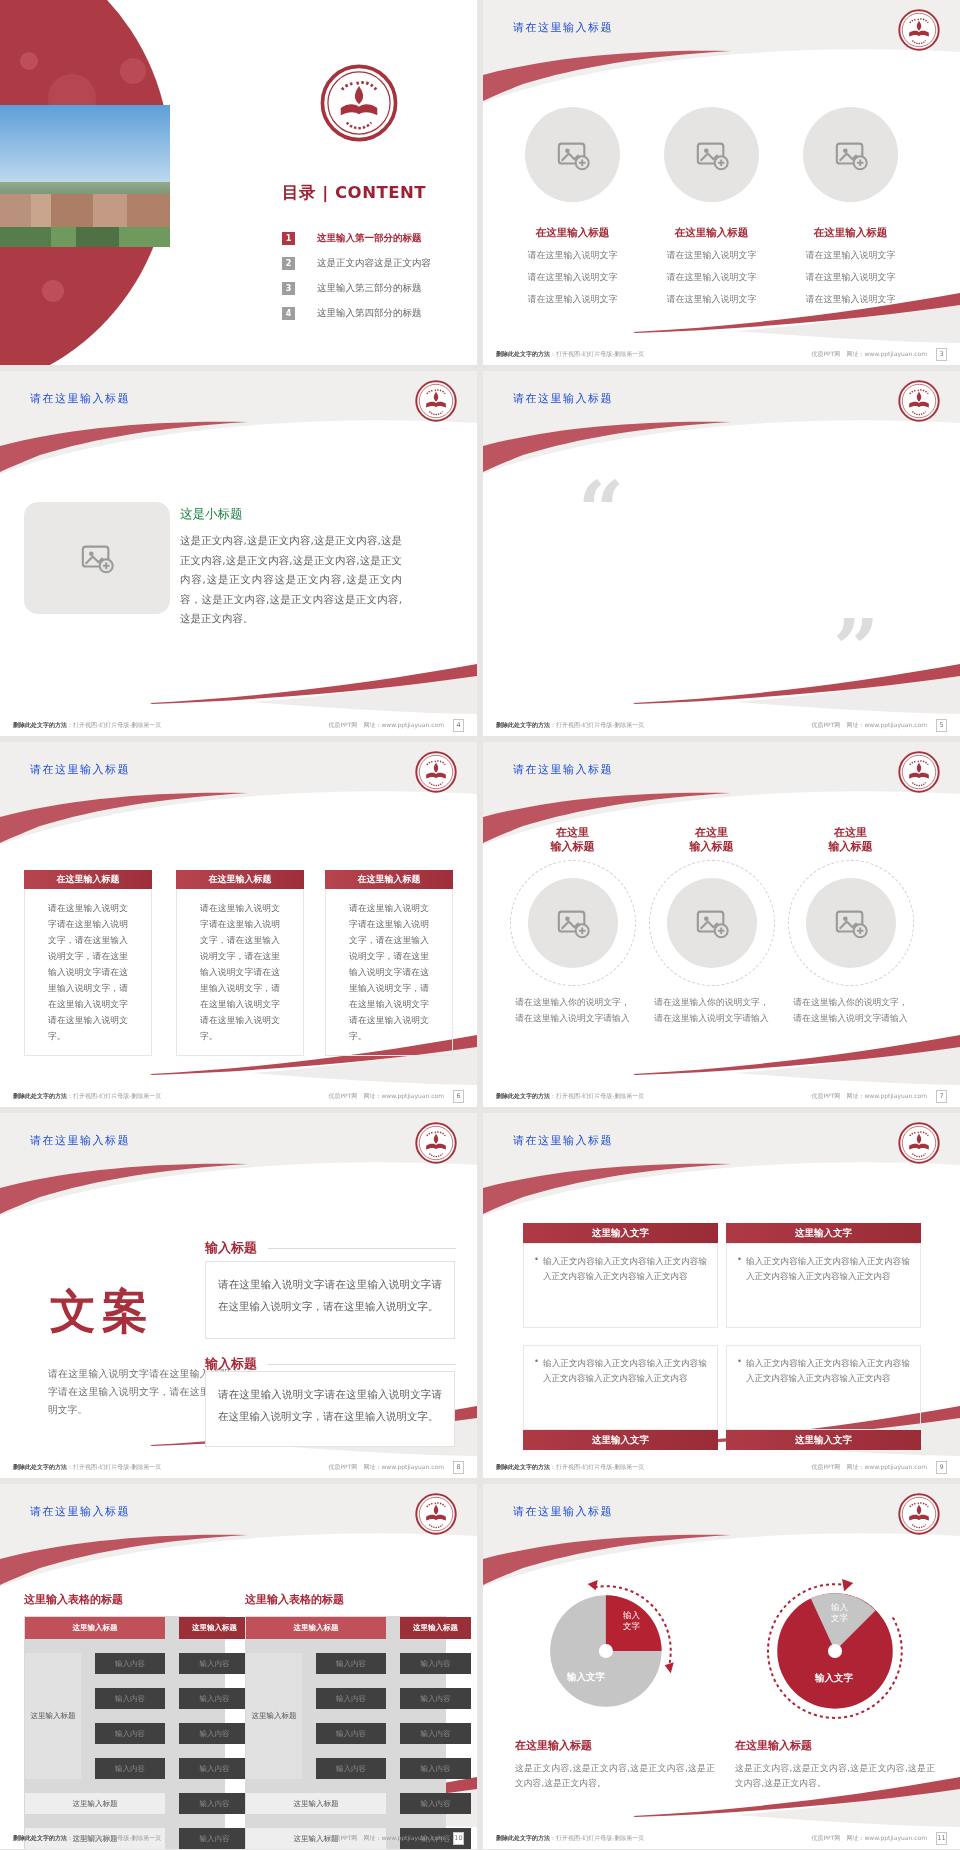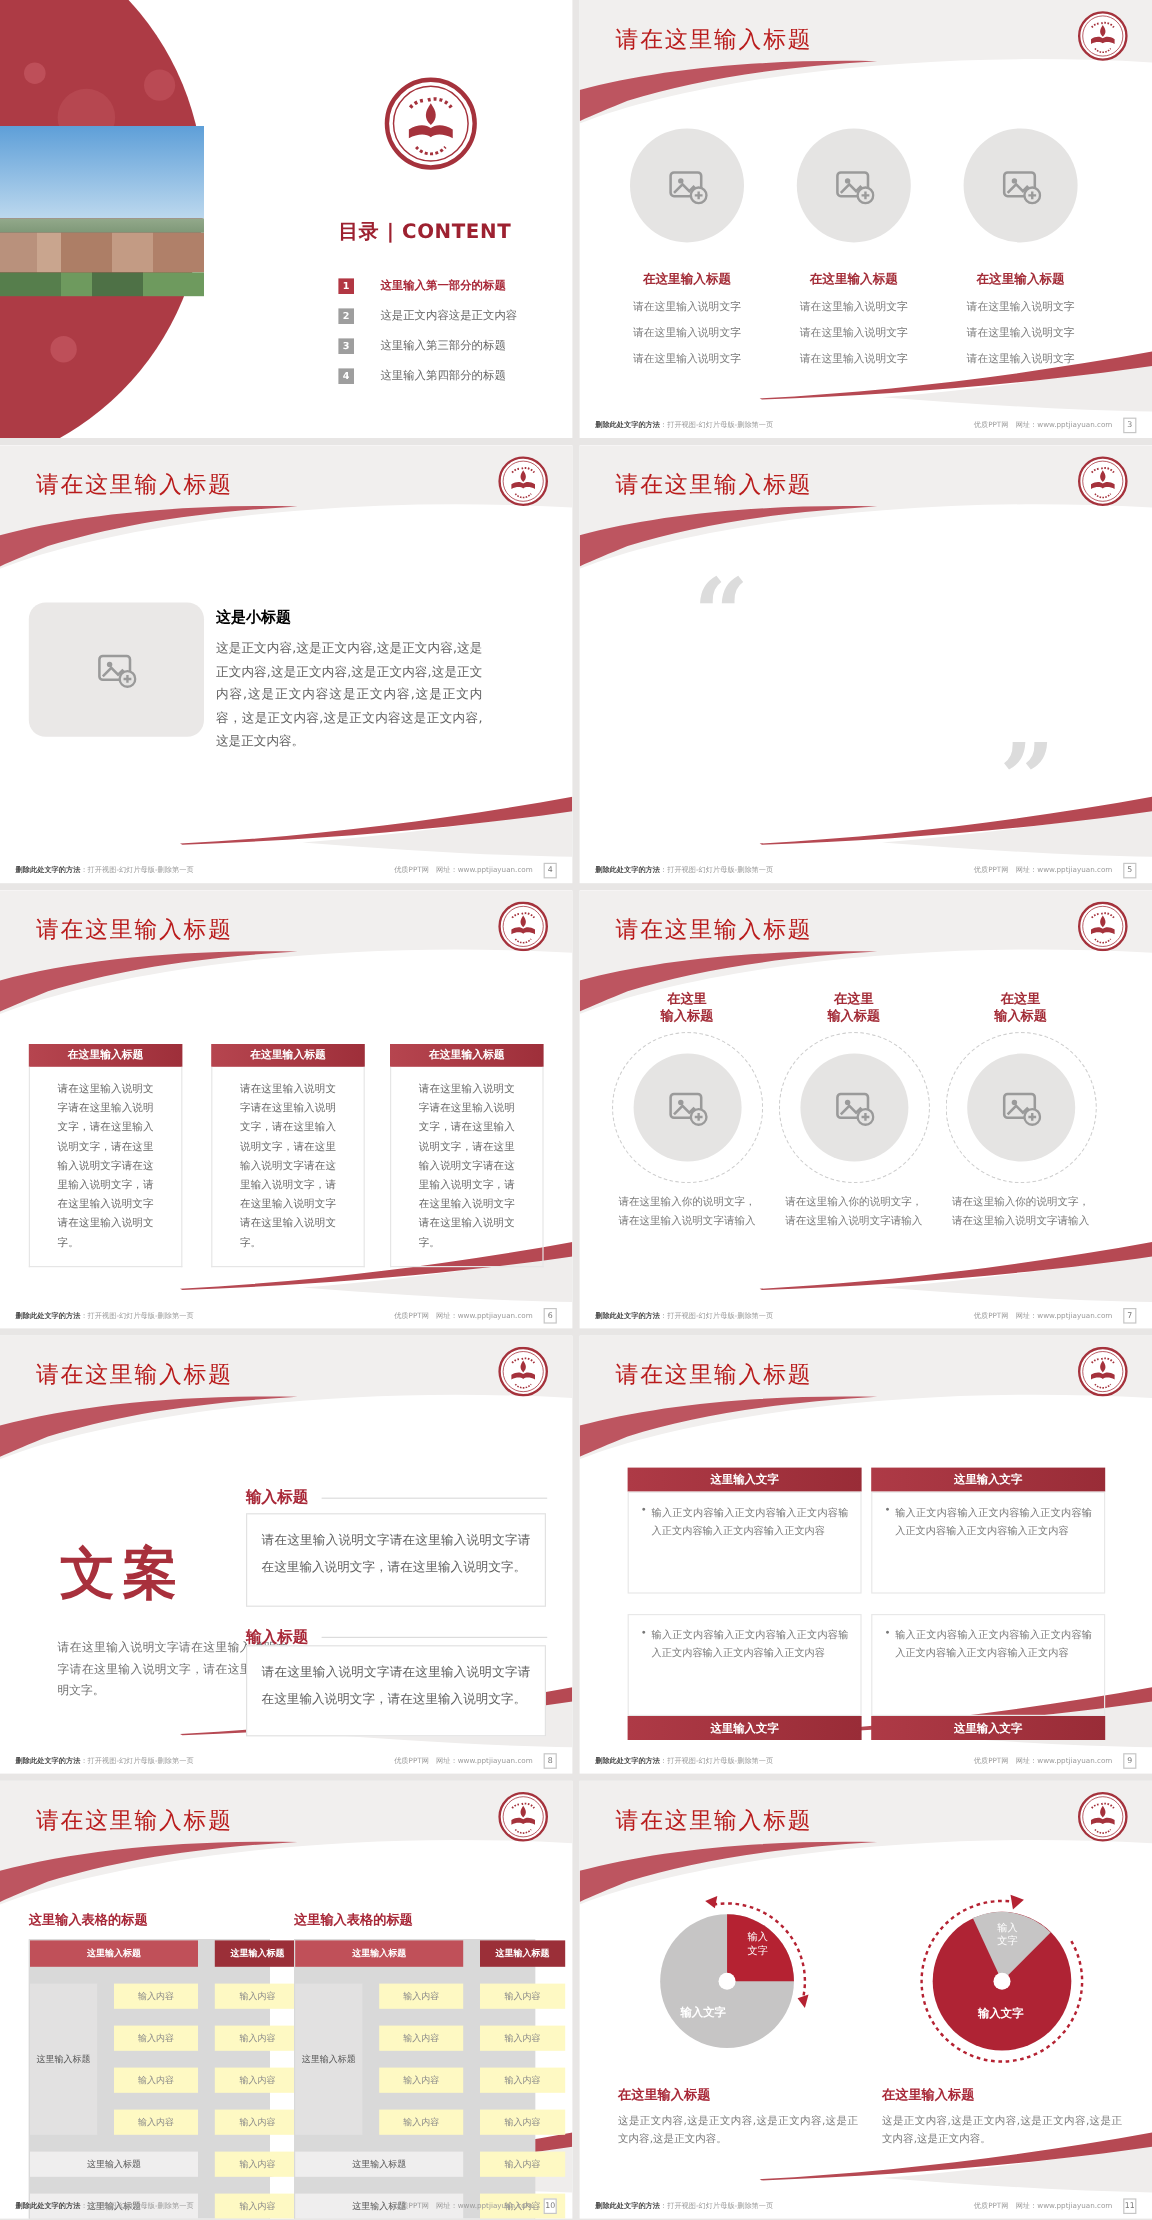--- a/index.html
+++ b/index.html
@@ -1,20 +1,20 @@
 <!DOCTYPE html>
 <html><head>
 <meta charset="utf-8">
 <style>
   *{box-sizing:border-box;margin:0;padding:0}
   html,body{width:960px;background:#E8E6E5;font-family:"DejaVu Sans","Liberation Sans",sans-serif}
   .grid{display:grid;grid-template-columns:477px 477px;grid-auto-rows:365px;gap:6px;width:960px}
   .slide{position:relative;background:#fff;overflow:hidden}
   
-  .sl-title{position:absolute;left:30px;top:20px;font-size:19px;color:#b91c1c;letter-spacing:1.5px;z-index:5}
+  .sl-title{position:absolute;left:30px;top:20px;font-size:11px;color:#1d4ed8;letter-spacing:1.5px;z-index:5}
   .logo-sm{position:absolute;right:20px;top:9px;width:42px;height:42px;z-index:5}
   .deco-top{position:absolute;top:0;left:0;width:477px;height:160px;z-index:1}
   .deco-bot{position:absolute;bottom:0;left:0;width:477px;height:80px;z-index:1}
   .sl-footer{position:absolute;left:0;right:0;bottom:0;height:22px;display:flex;align-items:center;padding:0 13px;z-index:6}
   .f-tip{font-size:6px;color:#9a9a9a}
   .f-tip b{color:#4a4a4a}
   .f-site{margin-left:auto;margin-right:9px;font-size:6px;color:#9a9a9a}
   .f-page{width:11px;height:13px;border:1px solid #c6c6c6;background:#fff;display:flex;align-items:center;justify-content:center;font-size:6.5px;color:#777}
   .two-line{white-space:pre-line}
   
@@ -33,21 +33,21 @@
   .s1-lab{margin-left:22px;font-size:9.5px;color:#666}
   .s1-lab.first{color:#A82838;font-weight:bold}
   
   .col3{position:absolute;top:0;width:139px;z-index:3}
   .circle-ph{width:95px;height:95px;border-radius:50%;background:#E5E4E3;margin:107px auto 0;display:flex;align-items:center;justify-content:center}
   .imgic{width:34px;height:34px}
   .c-title{margin-top:24px;text-align:center;font-size:10.5px;font-weight:bold;color:#A32C37}
   .c-line{margin-top:9px;text-align:center;font-size:9px;color:#7b7b7b}
   
   .s3-box{position:absolute;left:24px;top:131px;width:146px;height:112px;border-radius:14px;background:#EAE8E7;display:flex;align-items:center;justify-content:center;z-index:3}
-  .s3-sub{position:absolute;left:180px;top:135px;font-size:12.5px;font-weight:bold;color:#000000;z-index:3}
+  .s3-sub{position:absolute;left:180px;top:135px;font-size:12.5px;font-weight:normal;color:#15803d;z-index:3}
   .s3-body{position:absolute;left:180px;top:160px;width:222px;font-size:10.5px;line-height:19.5px;color:#5f5f5f;text-align:justify;z-index:3}
   
   .q-open,.q-close{position:absolute;font-family:"DejaVu Serif","Liberation Serif",serif;font-weight:bold;font-size:80px;color:#DCDCDC;z-index:3;line-height:1}
   .q-open{left:95px;top:100px}
   .q-close{left:350px;top:238px}
   .s4-text{position:absolute;left:140px;top:142px;width:208px;font-size:11.5px;line-height:27px;color:#585858;text-align:justify;z-index:3}
   
   .s5-col{position:absolute;top:128px;width:128px;z-index:3}
   .s5-bar{height:19px;display:flex;align-items:center;justify-content:center;background:linear-gradient(90deg,#B6454F,#9E2F3A);color:#fff;font-size:9px;font-weight:bold}
   .s5-box{border:1px solid #E6E6E6;border-top:none;padding:11px 23px;font-size:8.8px;line-height:16px;color:#6a6a6a;text-align:justify}
@@ -67,21 +67,21 @@
   .s8-box{position:absolute;width:195px;z-index:3}
   .s8-bar{height:20px;display:flex;align-items:center;justify-content:center;background:linear-gradient(90deg,#AE3A46,#992C37);color:#fff;font-size:9.5px;font-weight:bold}
   .s8-body{height:85px;border:1px solid #E8E8E8;padding:10px 10px;display:flex}
   .s8-dot{font-size:8.5px;color:#777;margin-right:4px}
   .s8-txt{font-size:8.5px;line-height:15px;color:#777;text-align:justify}
   .s8-center{position:absolute;left:163px;top:196px;width:152px;height:50px;background:#A32B37;box-shadow:0 0 0 4px rgba(163,43,55,.30);display:flex;align-items:center;justify-content:center;color:#fff;font-size:13.5px;font-weight:bold;z-index:4}
   
   .tblgrp{position:absolute;top:108px;width:201px;z-index:3}
   .tbl-title{font-size:11px;font-weight:bold;color:#A82838;margin-bottom:9px}
   .tgrid{display:grid;grid-template-columns:56px 70px 71px;grid-template-rows:22px repeat(7,21px);gap:14px;background:#D9D9D9;border:1px solid #D9D9D9}
-  .tgrid div{display:flex;align-items:center;justify-content:center;background:#fef9c3;font-size:7.5px;color:#8a8a8a}
+  .tgrid div{display:flex;align-items:center;justify-content:center;background:#404040;font-size:7.5px;color:#8a8a8a}
   .th{color:#fff !important;font-weight:bold}
   .thA{grid-column:1/3;background:#C05059 !important}
   .thB{grid-column:3;background:#9B2F38 !important}
   .rspan{grid-column:1;grid-row:2/6;background:#E2E1E1 !important;color:#555 !important}
   .mg{grid-column:1/3;background:#EFEEEE !important;color:#555 !important}
   
   .pie-grp{position:absolute;top:0;width:200px;z-index:3}
   .pie-wrap{position:relative;margin:0 auto}
   .pie-lab{position:absolute;color:#fff;text-align:center;z-index:4}
   .p-title{font-size:11px;font-weight:bold;color:#A82838;margin-top:10px}

